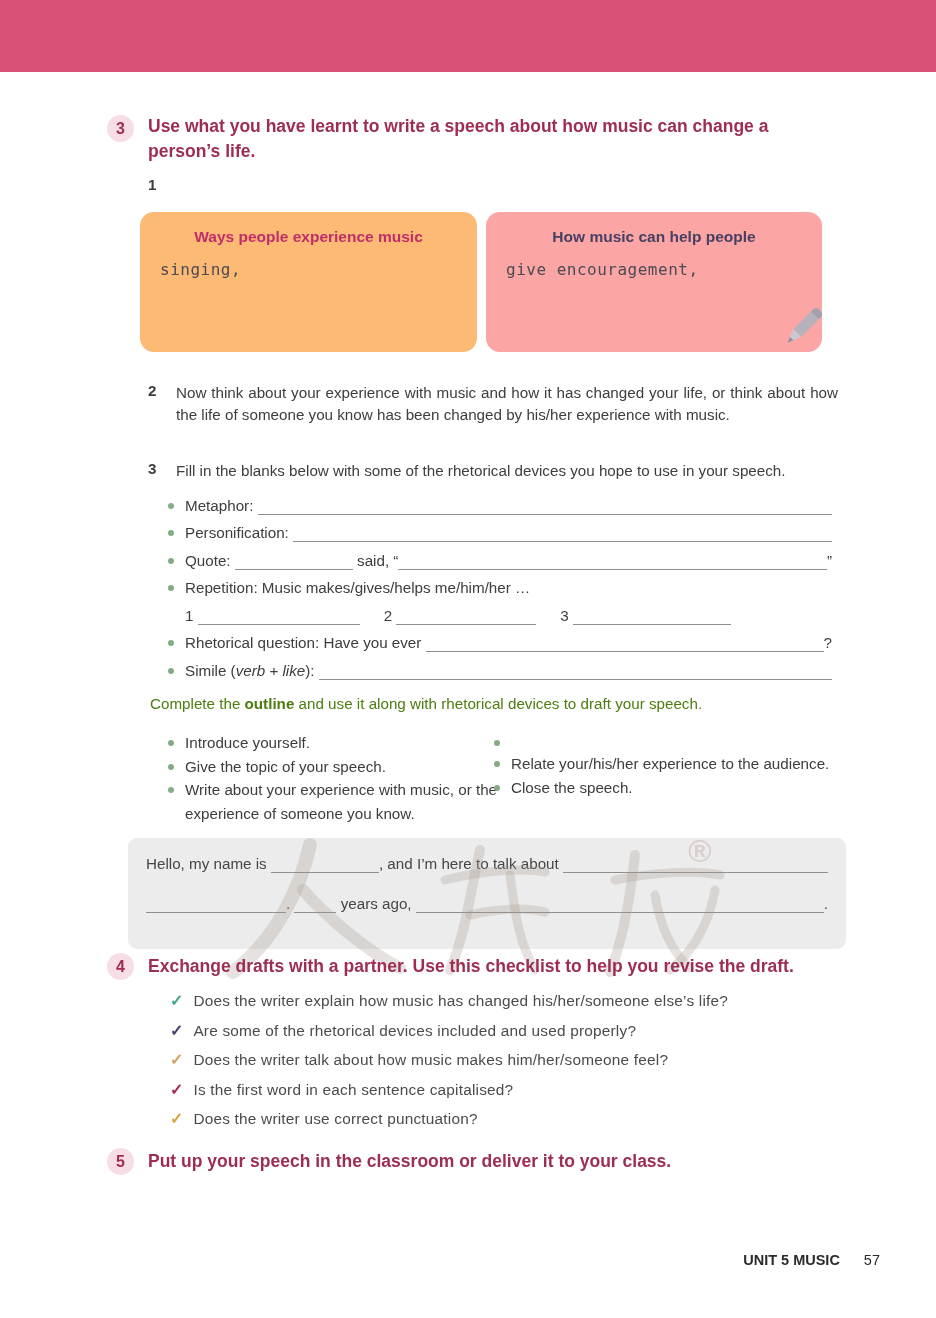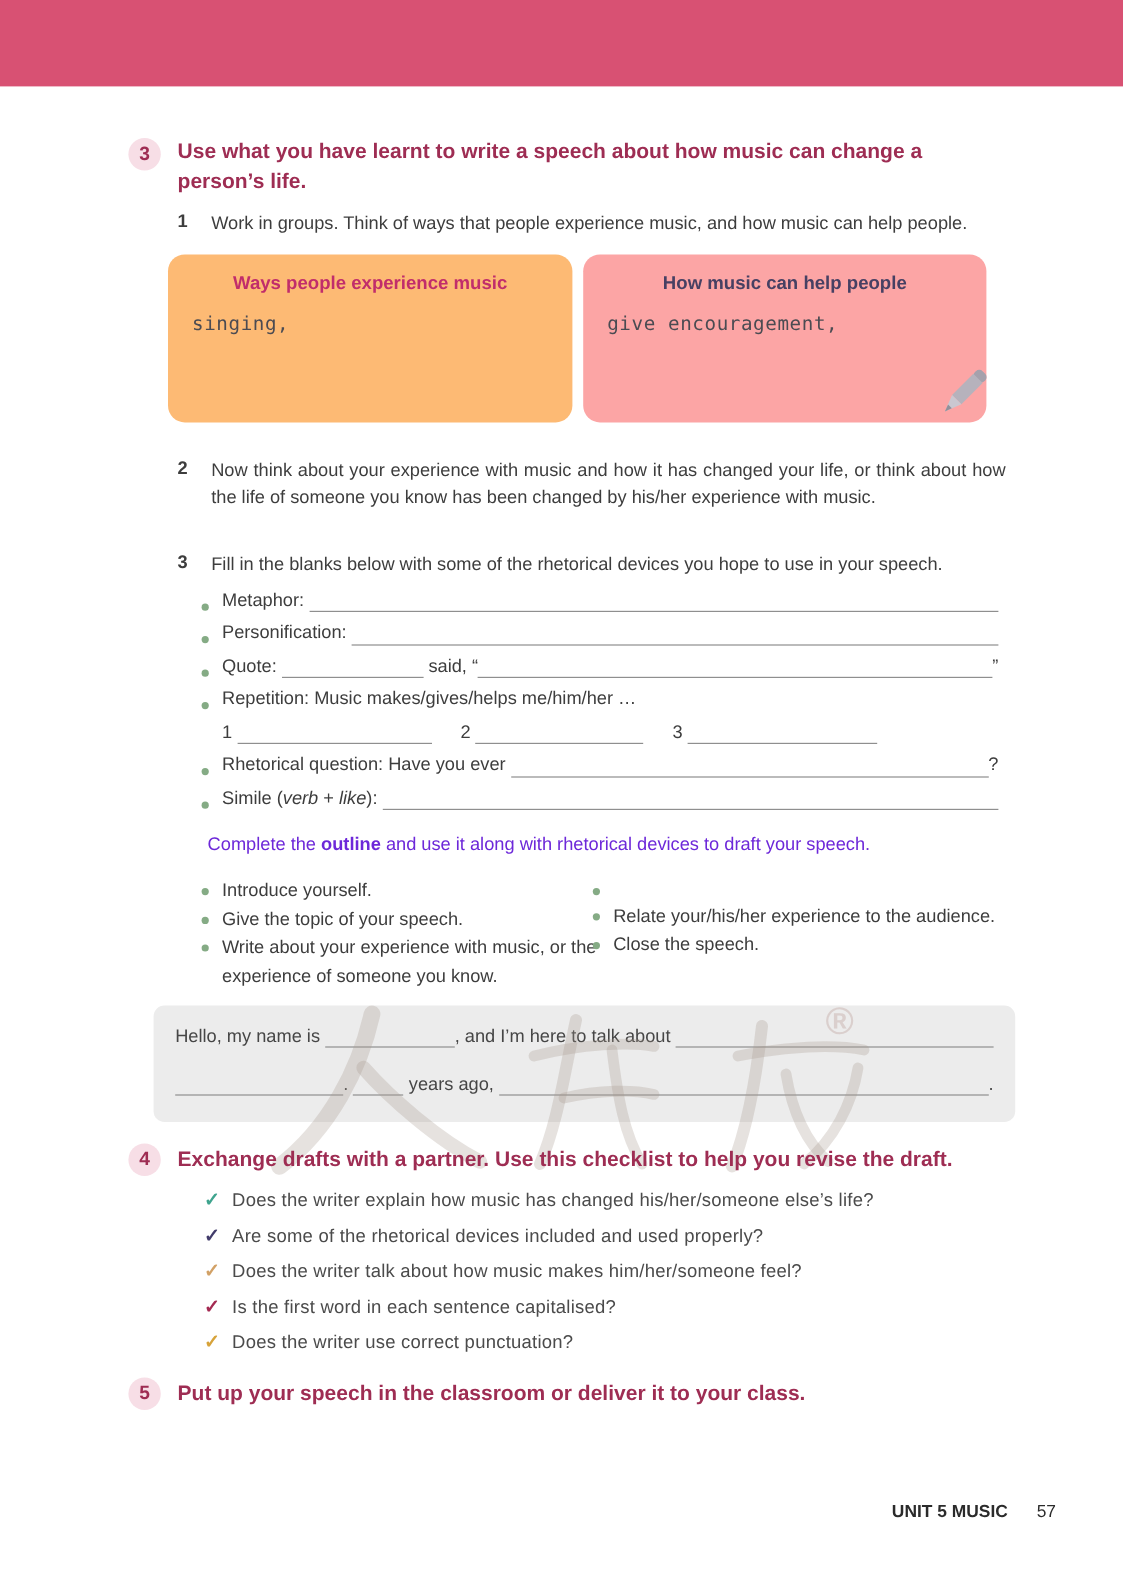--- a/index.html
+++ b/index.html
@@ -21,36 +21,36 @@
   .idea-box{position:absolute;top:212px;height:140px;border-radius:14px;}
   .idea-box .box-title{
     text-align:center;font-size:15.5px;font-weight:bold;padding-top:16px;
   }
   .handwriting{
     font-family:"DejaVu Sans Mono", monospace;font-size:16px;color:#4b4b52;
     position:absolute;left:20px;top:48px;letter-spacing:0.5px;
   }
   .pencil{position:absolute;right:-2px;bottom:-2px;transform:rotate(45deg);}
   .devices{position:absolute;left:168px;top:487px;width:664px;}
-  .device-row{display:flex;align-items:center;height:27.5px;font-size:15.2px;color:#3d3d3d;}
+  .device-row{display:flex;align-items:flex-end;height:27.5px;font-size:15.2px;color:#3d3d3d;}
   .bullet{
     width:6px;height:6px;border-radius:50%;flex:none;
     margin:0 11px 6px 0;align-self:flex-end;
   }
   .device-label{flex:none;padding-bottom:1px;white-space:pre;}
   .blank{border-bottom:1.5px solid #8f8f8f;height:18px;}
   .blank.fill{flex:1;}
   .indent-row{padding-left:17px;}
   .gap{flex:none;}
-  .outline-intro{position:absolute;left:173px;top:695px;font-size:15.2px;color:#6d28d9;}
+  .outline-intro{position:absolute;left:150px;top:695px;font-size:15.2px;color:#4d7c0f;}
   .outline-col{position:absolute;top:731px;font-size:15.2px;line-height:23.5px;color:#3d3d3d;}
   .outline-item{display:flex;}
   .outline-item .bullet{margin-top:9px;align-self:flex-start;}
   .hello-box{
-    position:absolute;left:128px;top:838px;width:718px;height:97px;
+    position:absolute;left:128px;top:838px;width:718px;height:111px;
     border-radius:9px;font-size:15.2px;color:#464646;
   }
   .hello-line{position:absolute;left:18px;right:18px;display:flex;align-items:flex-end;}
   .hello-line .txt{flex:none;white-space:pre;padding-bottom:1px;}
   .watermark-svg{position:absolute;left:215px;top:820px;pointer-events:none;}
   .watermark-reg{
     position:absolute;left:688px;top:833px;font-size:32px;font-weight:bold;
     color:rgba(190,160,155,0.38);pointer-events:none;
   }
   .checklist{position:absolute;left:170px;top:991px;width:700px;}
@@ -70,21 +70,20 @@
 <body>
 
 <div class="page">
 
   <div class="top-bar" style="background: rgb(216, 81, 115);"></div>
 
   <div class="badge" style="left: 107px; top: 115px; color: rgb(158, 45, 83); background: rgb(247, 222, 230);">3</div>
   <div class="ex-title" style="left: 148px; top: 114px; width: 656px; color: rgb(158, 45, 83);">Use what you have learnt to write a speech about how music can change a person’s life.</div>
 
   <div class="step-num" style="left:148px;top:176px;">1</div>
-  <div class="step-text" style="left:176px;top:176px;width:690px;">Work in groups. Think of ways that people experience music, and how music can help people.</div>
 
   <div class="idea-box" style="left: 140px; width: 337px; background: #fdba74;">
     <div class="box-title" style="color: rgb(193, 45, 107);">Ways people experience music</div>
     <div class="handwriting">singing,</div>
   </div>
 
   <div class="idea-box" style="left: 486px; width: 336px; background: #fca5a5;">
     <div class="box-title" style="color: rgb(71, 64, 99);">How music can help people</div>
     <div class="handwriting">give encouragement,</div>
     <svg class="pencil" width="40" height="54" viewBox="0 0 40 54">

